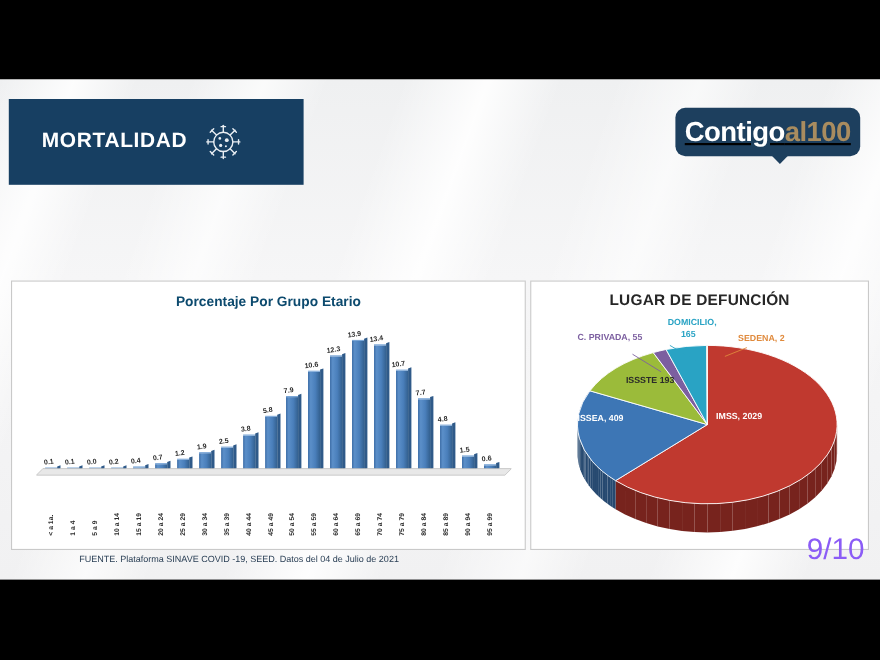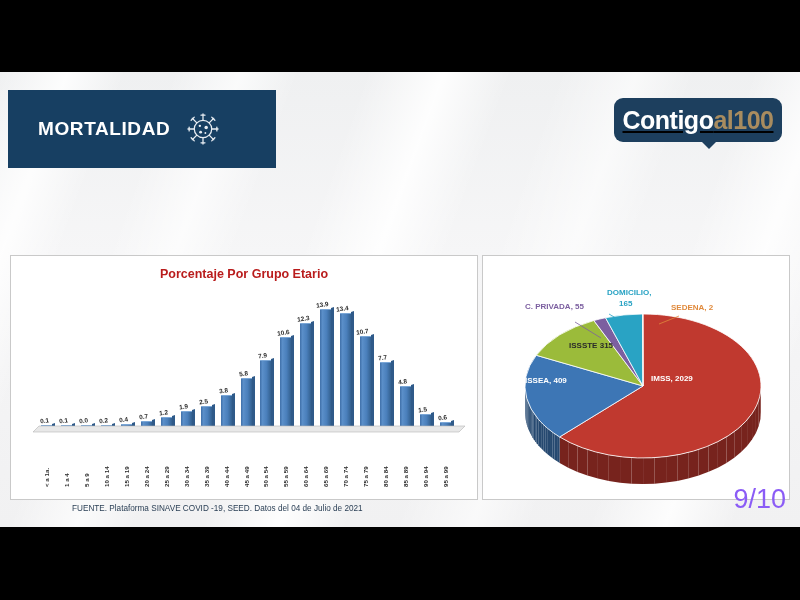--- a/index.html
+++ b/index.html
@@ -66,21 +66,21 @@
   #logo-al100 { color: #a98c5f; }
 
   
   .panel {
     position: absolute; background: #ffffff; border: 1px solid #c9c9c9; z-index: 3;
   }
   #bar-panel  { left: 10px;  top: 183px; width: 468px; height: 245px; }
   #pie-panel  { left: 482px; top: 183px; width: 308px; height: 245px; }
 
   .chart-title {
-    text-align: center; font-weight: bold; color: #b91c1c;
+    text-align: center; font-weight: bold; color: #0c4a6e;
     font-family: "Liberation Sans", sans-serif;
   }
   #bar-title { font-size: 12.5px; margin-top: 11px; }
   #pie-title { font-size: 14px; margin-top: 8px; color:#262626; letter-spacing:.2px; }
 
   
   #bar-plot {
     position: absolute; left: 22px; top: 36px; width: 432px; height: 141px;
   }
   #bar-axis {
@@ -344,20 +344,21 @@
               <span class="x-lab">90 a 94</span>
             </div>
             <div class="x-slot">
               <span class="x-lab">95 a 99</span>
             </div>
           </div>
       </div>
     </div>
 
     <div class="panel" id="pie-panel">
+      <div class="chart-title" id="pie-title">LUGAR DE DEFUNCIÓN</div>
       <div id="pie-area">
         <svg id="pie-svg" viewBox="0 0 308 200">
             <path d="M277.99999502916114,99.9791012009964 L277.4353591520221,107.03513571723178 L277.4353591520221,133.03513571723178 L277.99999502916114,125.9791012009964 Z" fill="rgb(119,35,29)"></path>
             <path d="M277.4353591520221,107.03513571723178 L275.7401741688509,114.02344304760628 L275.7401741688509,140.0234430476063 L277.4353591520221,133.03513571723178 Z" fill="rgb(119,35,29)"></path>
             <path d="M275.7401741688509,114.02344304760628 L272.9307596096521,120.87674682270196 L272.9307596096521,146.87674682270196 L275.7401741688509,140.0234430476063 Z" fill="rgb(119,35,29)"></path>
             <path d="M272.9307596096521,120.87674682270196 L269.03416168215495,127.5290703510671 L269.03416168215495,153.5290703510671 L272.9307596096521,146.87674682270196 Z" fill="rgb(119,35,29)"></path>
             <path d="M269.03416168215495,127.5290703510671 L264.08789289822386,133.91637177620856 L264.08789289822386,159.91637177620856 L269.03416168215495,153.5290703510671 Z" fill="rgb(119,35,29)"></path>
             <path d="M264.08789289822386,133.91637177620856 L258.13957094125715,139.97716060694643 L258.13957094125715,165.97716060694643 L264.08789289822386,159.91637177620856 Z" fill="rgb(119,35,29)"></path>
             <path d="M258.13957094125715,139.97716060694643 L251.24646025119355,145.65308968579825 L251.24646025119355,171.65308968579825 L258.13957094125715,165.97716060694643 Z" fill="rgb(119,35,29)"></path>
             <path d="M251.24646025119355,145.65308968579825 L243.4749207402835,150.88951689651964 L243.4749207402835,176.88951689651964 L251.24646025119355,171.65308968579825 Z" fill="rgb(119,35,29)"></path>
@@ -408,21 +409,21 @@
             <path d="M160,100 L53.27517217777621,69.28591310981282 A118,72 0 0 1 110.85360819329938,34.54205844196112 Z" fill="#9bbb3a" stroke="#ffffff" stroke-width="0.8"></path>
             <path d="M160,100 L110.85360819329938,34.54205844196112 A118,72 0 0 1 122.52767631120469,31.726900821356693 Z" fill="#7c5fa0" stroke="#ffffff" stroke-width="0.8"></path>
             <path d="M160,100 L122.52767631120469,31.726900821356693 A118,72 0 0 1 159.54332367390097,28.00053920897149 Z" fill="#29a3c4" stroke="#ffffff" stroke-width="0.8"></path>
             <path d="M160,100 L159.54332367390097,28.00053920897149 A118,72 0 0 1 159.99999999999997,28 Z" fill="#e08a3c" stroke="#ffffff" stroke-width="0.8"></path>
             <path d="M126,28 L150,42" stroke="#29a3c4" stroke-width="0.8" fill="none"></path>
             <path d="M196,30 L176,38" stroke="#e08a3c" stroke-width="0.8" fill="none"></path>
             <path d="M92,36 L118,52" stroke="#7c5fa0" stroke-width="0.8" fill="none"></path>
           </svg>
         <span class="pie-lab" style="left:168px; top:88px; color:#ffffff;">IMSS, 2029</span>
         <span class="pie-lab" style="left:42px; top:90px; color:#ffffff;">ISSEA, 409</span>
-        <span class="pie-lab" style="left:86px; top:55px; color:#2a2a2a;">ISSSTE 315</span>
+        <span class="pie-lab" style="left:86px; top:55px; color:#2a2a2a;">ISSSTE 193</span>
         <span class="pie-lab" style="left:42px; top:16px; color:#7c5fa0;">C. PRIVADA, 55</span>
         <span class="pie-lab" style="left:124px; top:2px; color:#29a3c4;">DOMICILIO,</span>
         <span class="pie-lab" style="left:136px; top:13px; color:#29a3c4;">165</span>
         <span class="pie-lab" style="left:188px; top:17px; color:#e08a3c;">SEDENA, 2</span>
       </div>
     </div>
 
     <div id="footer-source">FUENTE. Plataforma SINAVE COVID -19, SEED. Datos del 04 de Julio de 2021</div>
     <div id="page-number">9/10</div>
 

